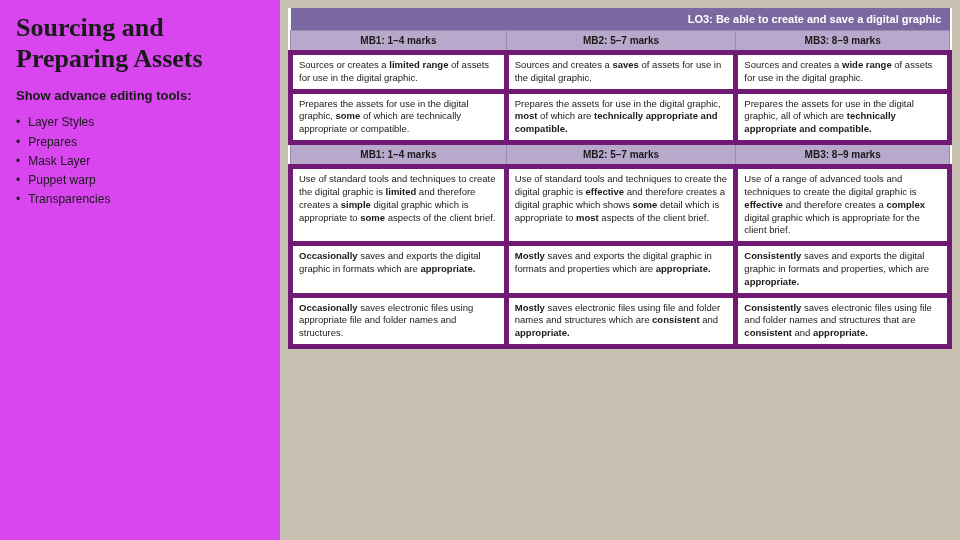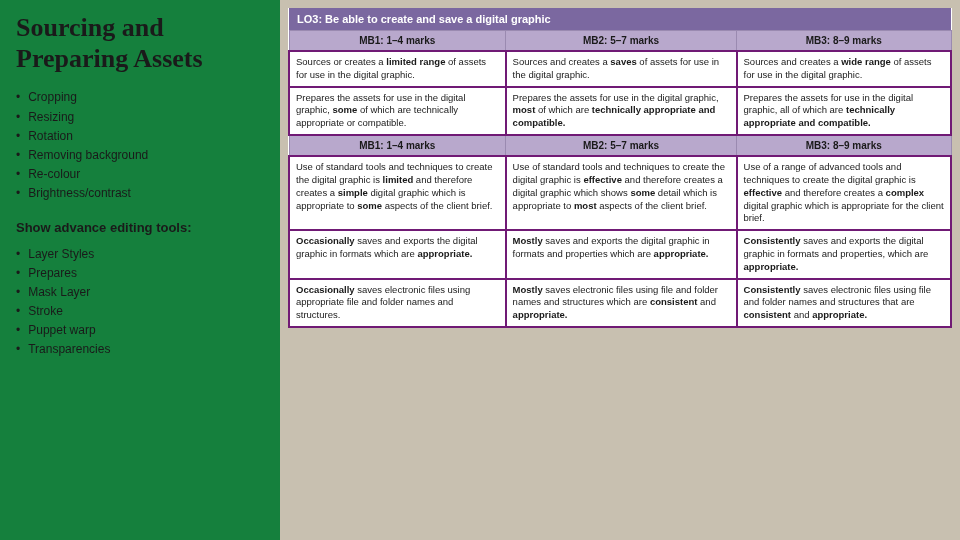--- a/index.html
+++ b/index.html
@@ -9,21 +9,21 @@
       overflow: hidden;
       background: #c8c0b0;
       font-family: Arial, sans-serif;
       display: flex;
     }
 
     .left-panel {
       width: 280px;
       min-width: 280px;
       height: 540px;
-      background: #15803d;
+      background: #d946ef;
       padding: 12px 16px;
       display: flex;
       flex-direction: column;
       gap: 8px;
     }
 
     .title {
       font-size: 26px;
       font-weight: bold;
       color: #1a1a1a;
@@ -77,21 +77,21 @@
     table {
       width: 100%;
       border-collapse: collapse;
       font-size: 10px;
       background: white;
     }
 
     .header-main {
       background: #7b68a0;
       color: white;
-      text-align: left;
+      text-align: right;
       font-weight: bold;
       font-size: 11px;
       padding: 5px 8px;
     }
 
     .header-sub {
       background: #b8a8cc;
       color: #1a1a1a;
       text-align: center;
       font-weight: bold;
@@ -104,71 +104,48 @@
       background: #b8a8cc;
       color: #1a1a1a;
       text-align: center;
       font-weight: bold;
       font-size: 10px;
       padding: 4px 6px;
       border: 1px solid #9a8ab0;
     }
 
     td.cell {
-      border: 2px solid #701a75;
+      border: 5px solid #701a75;
       padding: 4px 6px;
       vertical-align: top;
       font-size: 9.5px;
       line-height: 1.35;
       color: #1a1a1a;
       background: white;
     }
 
     td.cell b {
       font-weight: bold;
     }
   </style>
 </head>
 <body>
 
 <div class="left-panel">
   <div class="title">Sourcing and Preparing Assets</div>
-  <ul class="bullet-list">
-    <li>
-        <span>Cropping</span>
-      </li>
-    <li>
-        <span>Resizing</span>
-      </li>
-    <li>
-        <span>Rotation</span>
-      </li>
-    <li>
-        <span>Removing background</span>
-      </li>
-    <li>
-        <span>Re-colour</span>
-      </li>
-    <li>
-        <span>Brightness/contrast</span>
-      </li>
-  </ul>
   <div class="subtitle">Show advance editing tools:</div>
   <ul class="bullet-list">
     <li>
         <span>Layer Styles</span>
       </li>
     <li>
         <span>Prepares</span>
       </li>
     <li>
         <span>Mask Layer</span>
-      </li>
-    <li>
-        <span>Stroke</span>
       </li>
     <li>
         <span>Puppet warp</span>
       </li>
     <li>
         <span>Transparencies</span>
       </li>
   </ul>
 </div>
 

